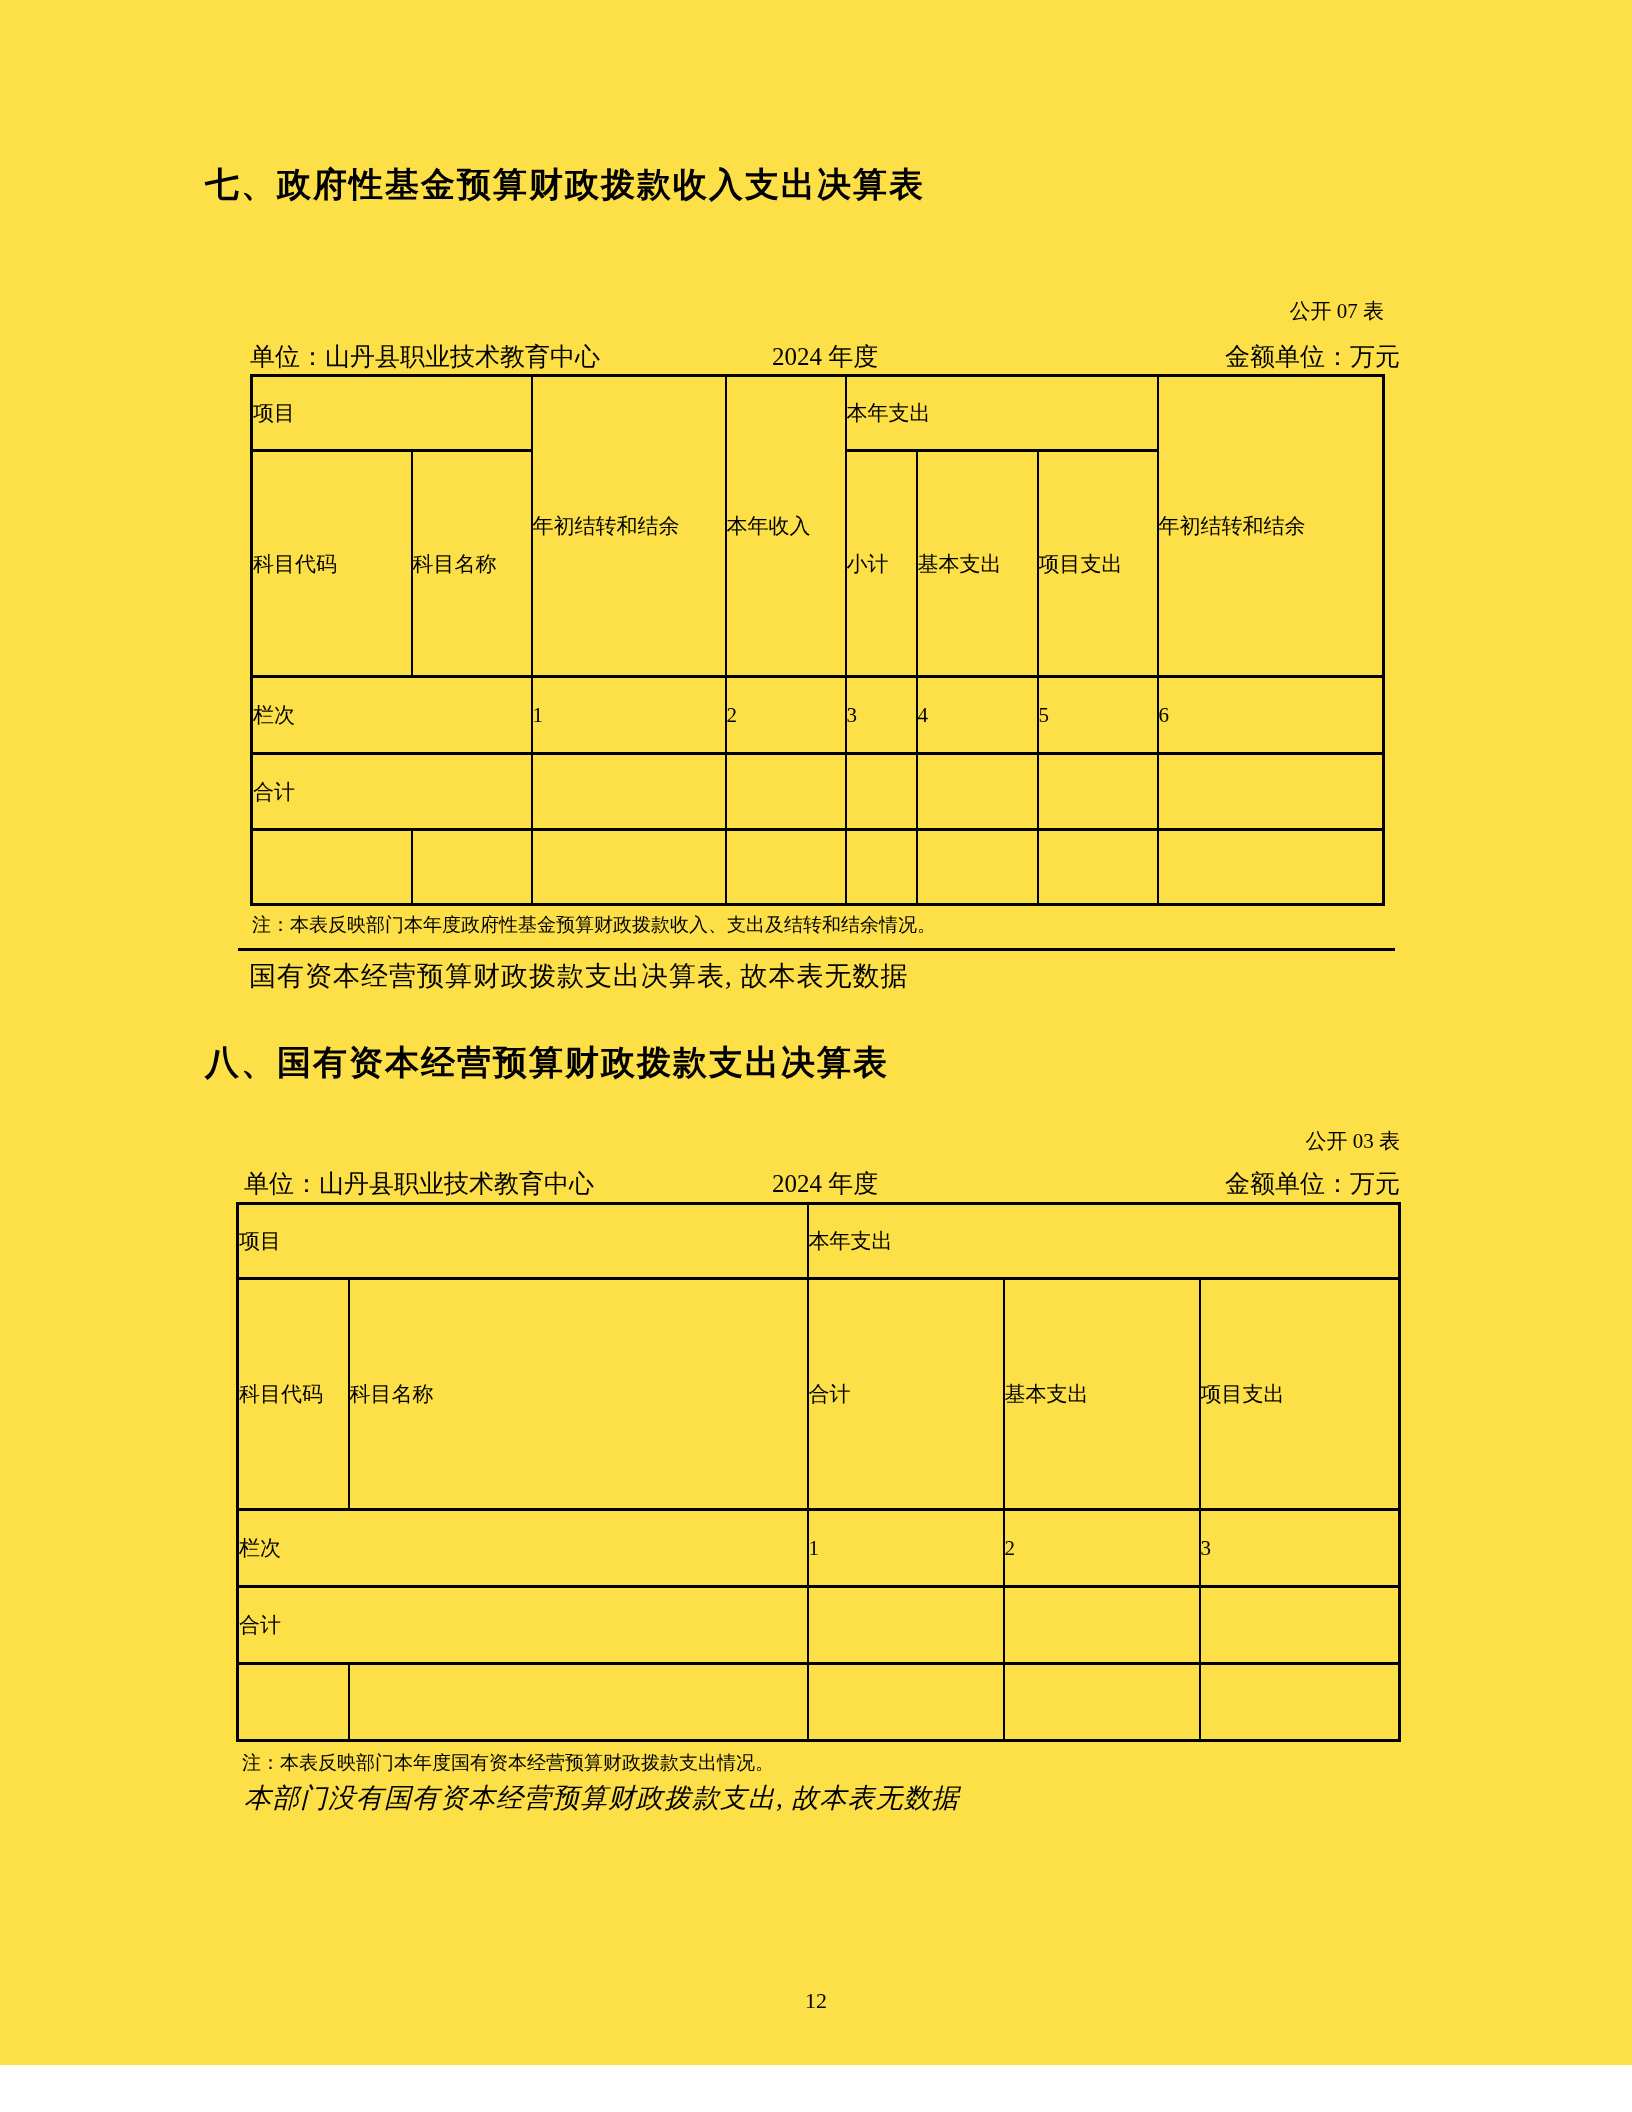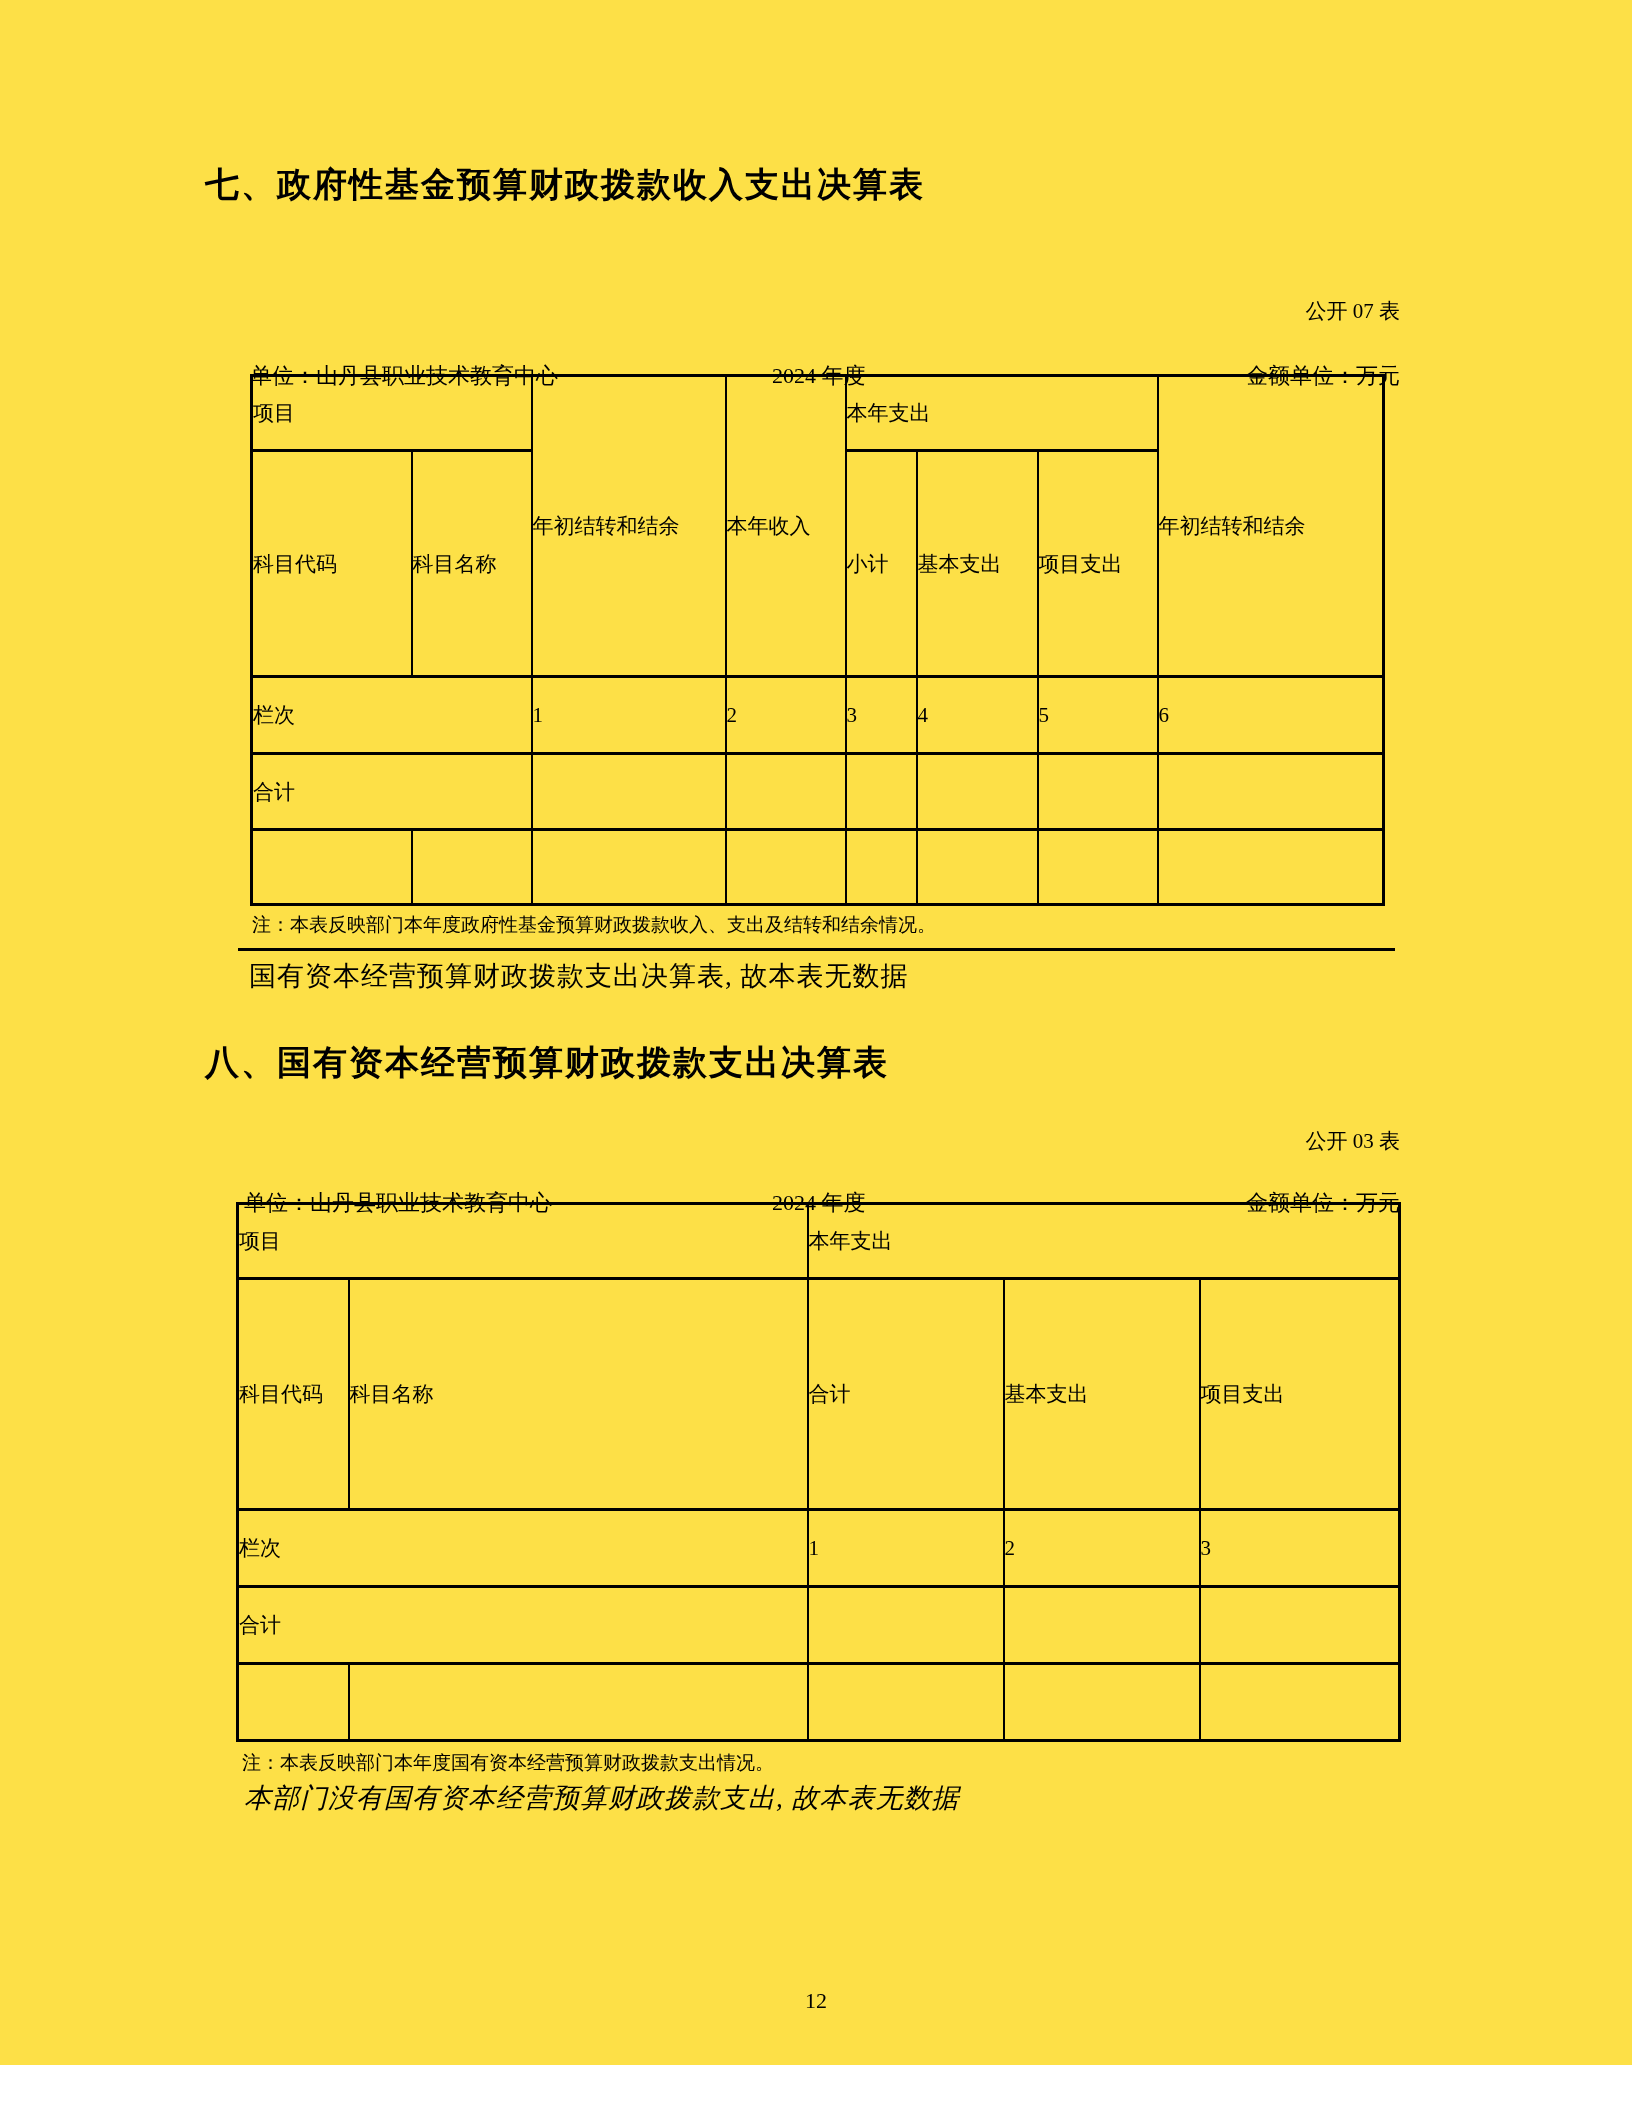--- a/index.html
+++ b/index.html
@@ -13,23 +13,22 @@
   }
   .abs{position:absolute;}
   .sec-title{
     font-family:"Liberation Sans", sans-serif;
     font-weight:bold;
     font-size:34px;
     letter-spacing:2px;
     white-space:nowrap;
   }
   .meta{
-    font-size:22px;
-    white-space:nowrap;
-    margin-top:21px;
+    font-size:25px;
+    white-space:nowrap;
   }
   .pub-label{
     font-size:21px;
     white-space:nowrap;
   }
   table.grid{
     border-collapse:collapse;
     table-layout:fixed;
     border:3px solid #000;
   }
@@ -64,21 +63,21 @@
     text-align:center;
   }
 </style>
 </head>
 <body>
 
 <div class="page">
 
   <div class="abs sec-title" style="left:205px;top:162px;">七、政府性基金预算财政拨款收入支出决算表</div>
 
-  <div class="abs pub-label" style="right:232px;top:297px;">公开 07 表</div>
+  <div class="abs pub-label" style="right:248px;top:297px;">公开 07 表</div>
 
   <div class="abs meta" style="left:250px;top:340px;">单位：山丹县职业技术教育中心</div>
   <div class="abs meta" style="left:772px;top:340px;">2024 年度</div>
   <div class="abs meta" style="right:232px;top:340px;">金额单位：万元</div>
 
   <table class="grid abs" style="left:250px;top:374px;width:1132px;">
     <colgroup>
       <col style="width:160px">
         <col style="width:120px">
         <col style="width:194px">

